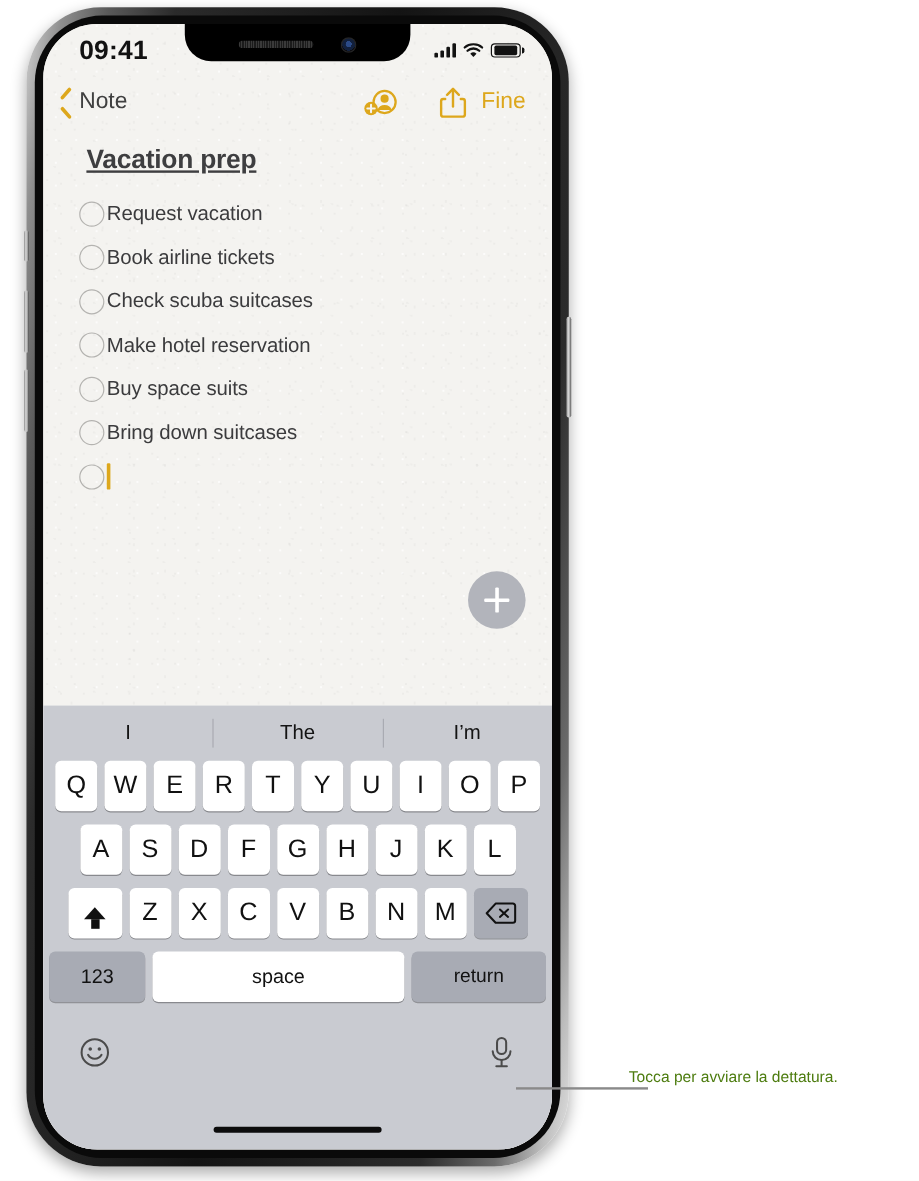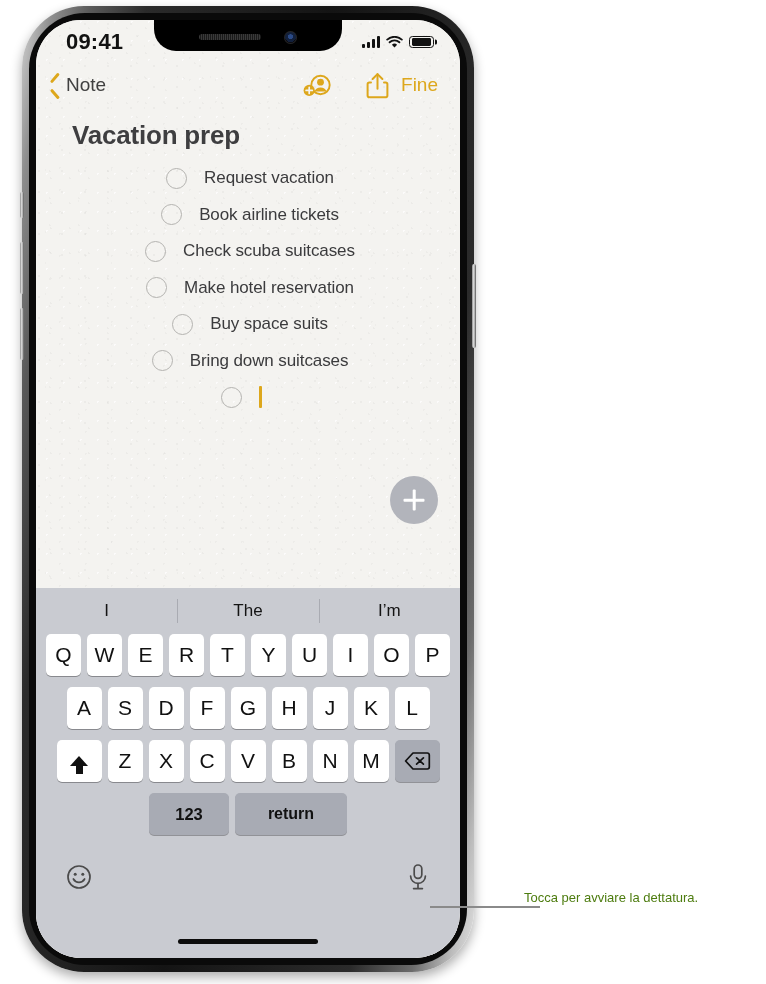--- a/index.html
+++ b/index.html
@@ -177,37 +177,37 @@
     font-size: 19px;
     margin-left: 12px;
     cursor: pointer;
   }
   .icon-btn { cursor: pointer; display: flex; align-items: center; }
 
   
   .note-title {
     position: absolute;
     top: 100px; left: 36px;
-    font-size: 26px;
+    font-size: 22px;
     font-weight: bold;
     color: #3e3e40;
     letter-spacing: -0.2px;
+    text-decoration: underline;
   }
 
   .checklist {
     position: absolute;
     top: 140px; left: 30px; right: 26px;
   }
   .check-row {
     display: flex;
     align-items: center;
     height: 36.5px;
-    gap: 17px;
+    gap: 2px;
     cursor: pointer;
-    justify-content: center;
   }
   .check-circle {
     width: 21px; height: 21px; flex: none;
     border-radius: 50%;
     border: 1.7px solid #b4b3b0;
     background: transparent;
   }
   .check-text {
     font-size: 17px;
     color: #3b3b3d;
@@ -274,21 +274,21 @@
     display: flex;
     justify-content: center;
     align-items: center;
     gap: 6px;
     flex: none;
     margin-bottom: 11px;
   }
   .krow.r1 { padding: 0 5px; }
   .krow.r2 { padding: 0 25px; }
   .krow.r3 { padding: 0 5px; }
-  .krow.r4 { padding: 0 5px; margin-bottom: 16px; font-weight: bold; }
+  .krow.r4 { padding: 0 5px; margin-bottom: 16px; }
 
   .key {
     height: 42px;
     background: #fff;
     border-radius: 5px;
     box-shadow: 0 1px 0 rgba(0,0,0,.32);
     display: flex;
     align-items: center;
     justify-content: center;
     font-size: 21px;
@@ -506,20 +506,21 @@
         <div class="key dark del">
           <svg width="27" height="20" viewBox="0 0 27 20">
             <path d="M9 2 H23.4 a1.9 1.9 0 0 1 1.9 1.9 V16.1 a1.9 1.9 0 0 1 -1.9 1.9 H9 L1.6 10 Z" fill="none" stroke="#111" stroke-width="1.7" stroke-linejoin="round"></path>
             <path d="M12.6 6.9 L19.4 13.1 M19.4 6.9 L12.6 13.1" stroke="#111" stroke-width="1.7" stroke-linecap="round"></path>
           </svg>
         </div>
       </div>
 
       <div class="krow r4">
         <div class="key dark num">123</div>
+        <div class="key space">space</div>
         <div class="key dark ret">return</div>
       </div>
 
       <div class="kb-bottom">
         <div>
           <svg width="26" height="26" viewBox="0 0 26 26">
             <circle cx="13" cy="13" r="11" fill="none" stroke="#4b4b4b" stroke-width="1.7"></circle>
             <circle cx="9.2" cy="10.2" r="1.5" fill="#4b4b4b"></circle>
             <circle cx="16.8" cy="10.2" r="1.5" fill="#4b4b4b"></circle>
             <path d="M7.4 15 a6.4 6.4 0 0 0 11.2 0" fill="none" stroke="#4b4b4b" stroke-width="1.7" stroke-linecap="round"></path>

